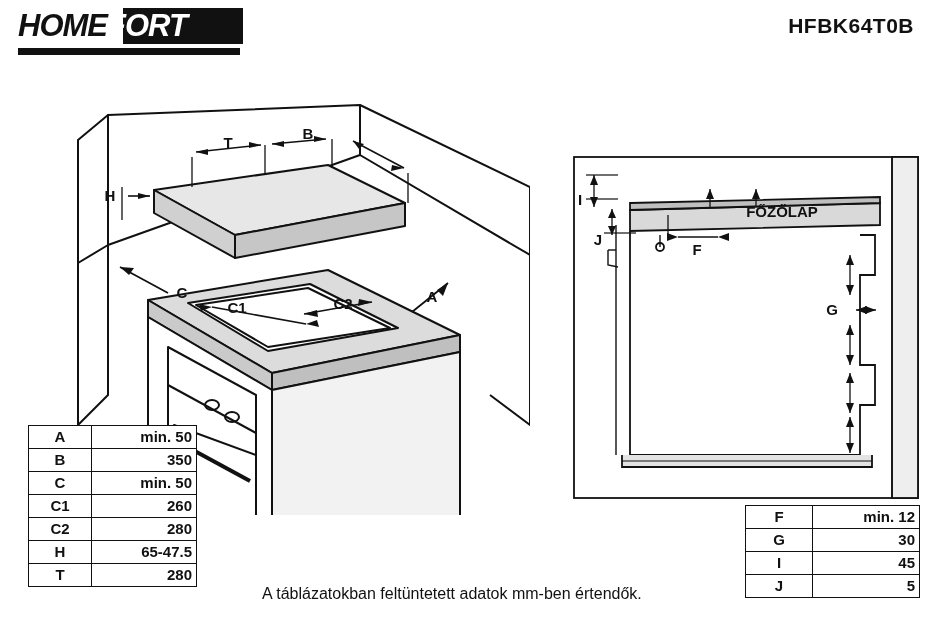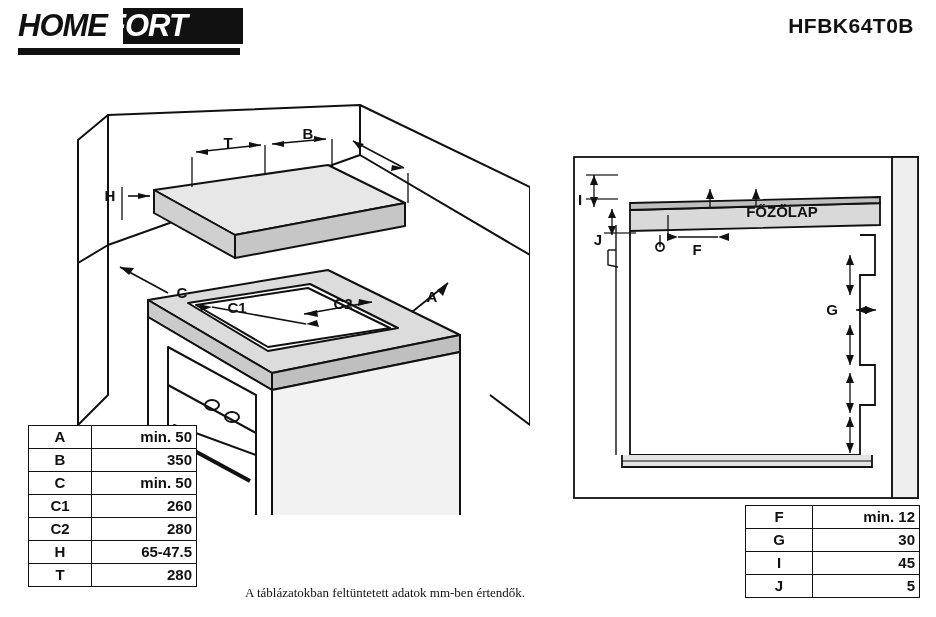--- a/index.html
+++ b/index.html
@@ -88,26 +88,25 @@
   .dim-table td.k { width: 54px; }
   .dim-table td.v { width: 96px; text-align: right; }
 
   #table-left { left: 28px; top: 425px; }
   #table-right { left: 745px; top: 505px; }
   #table-right td.k { width: 58px; }
   #table-right td.v { width: 98px; }
 
   #note {
     position: absolute;
-    left: 245px;
+    left: 262px;
     top: 585px;
-    font-size: 13px;
+    font-size: 16px;
     color: #111;
     white-space: nowrap;
-    font-family: Liberation Serif, serif;
   }
 
   
   svg { display: block; }
   #left-draw {
     position: absolute;
     left: 60px;
     top: 95px;
   }
   #right-draw {

